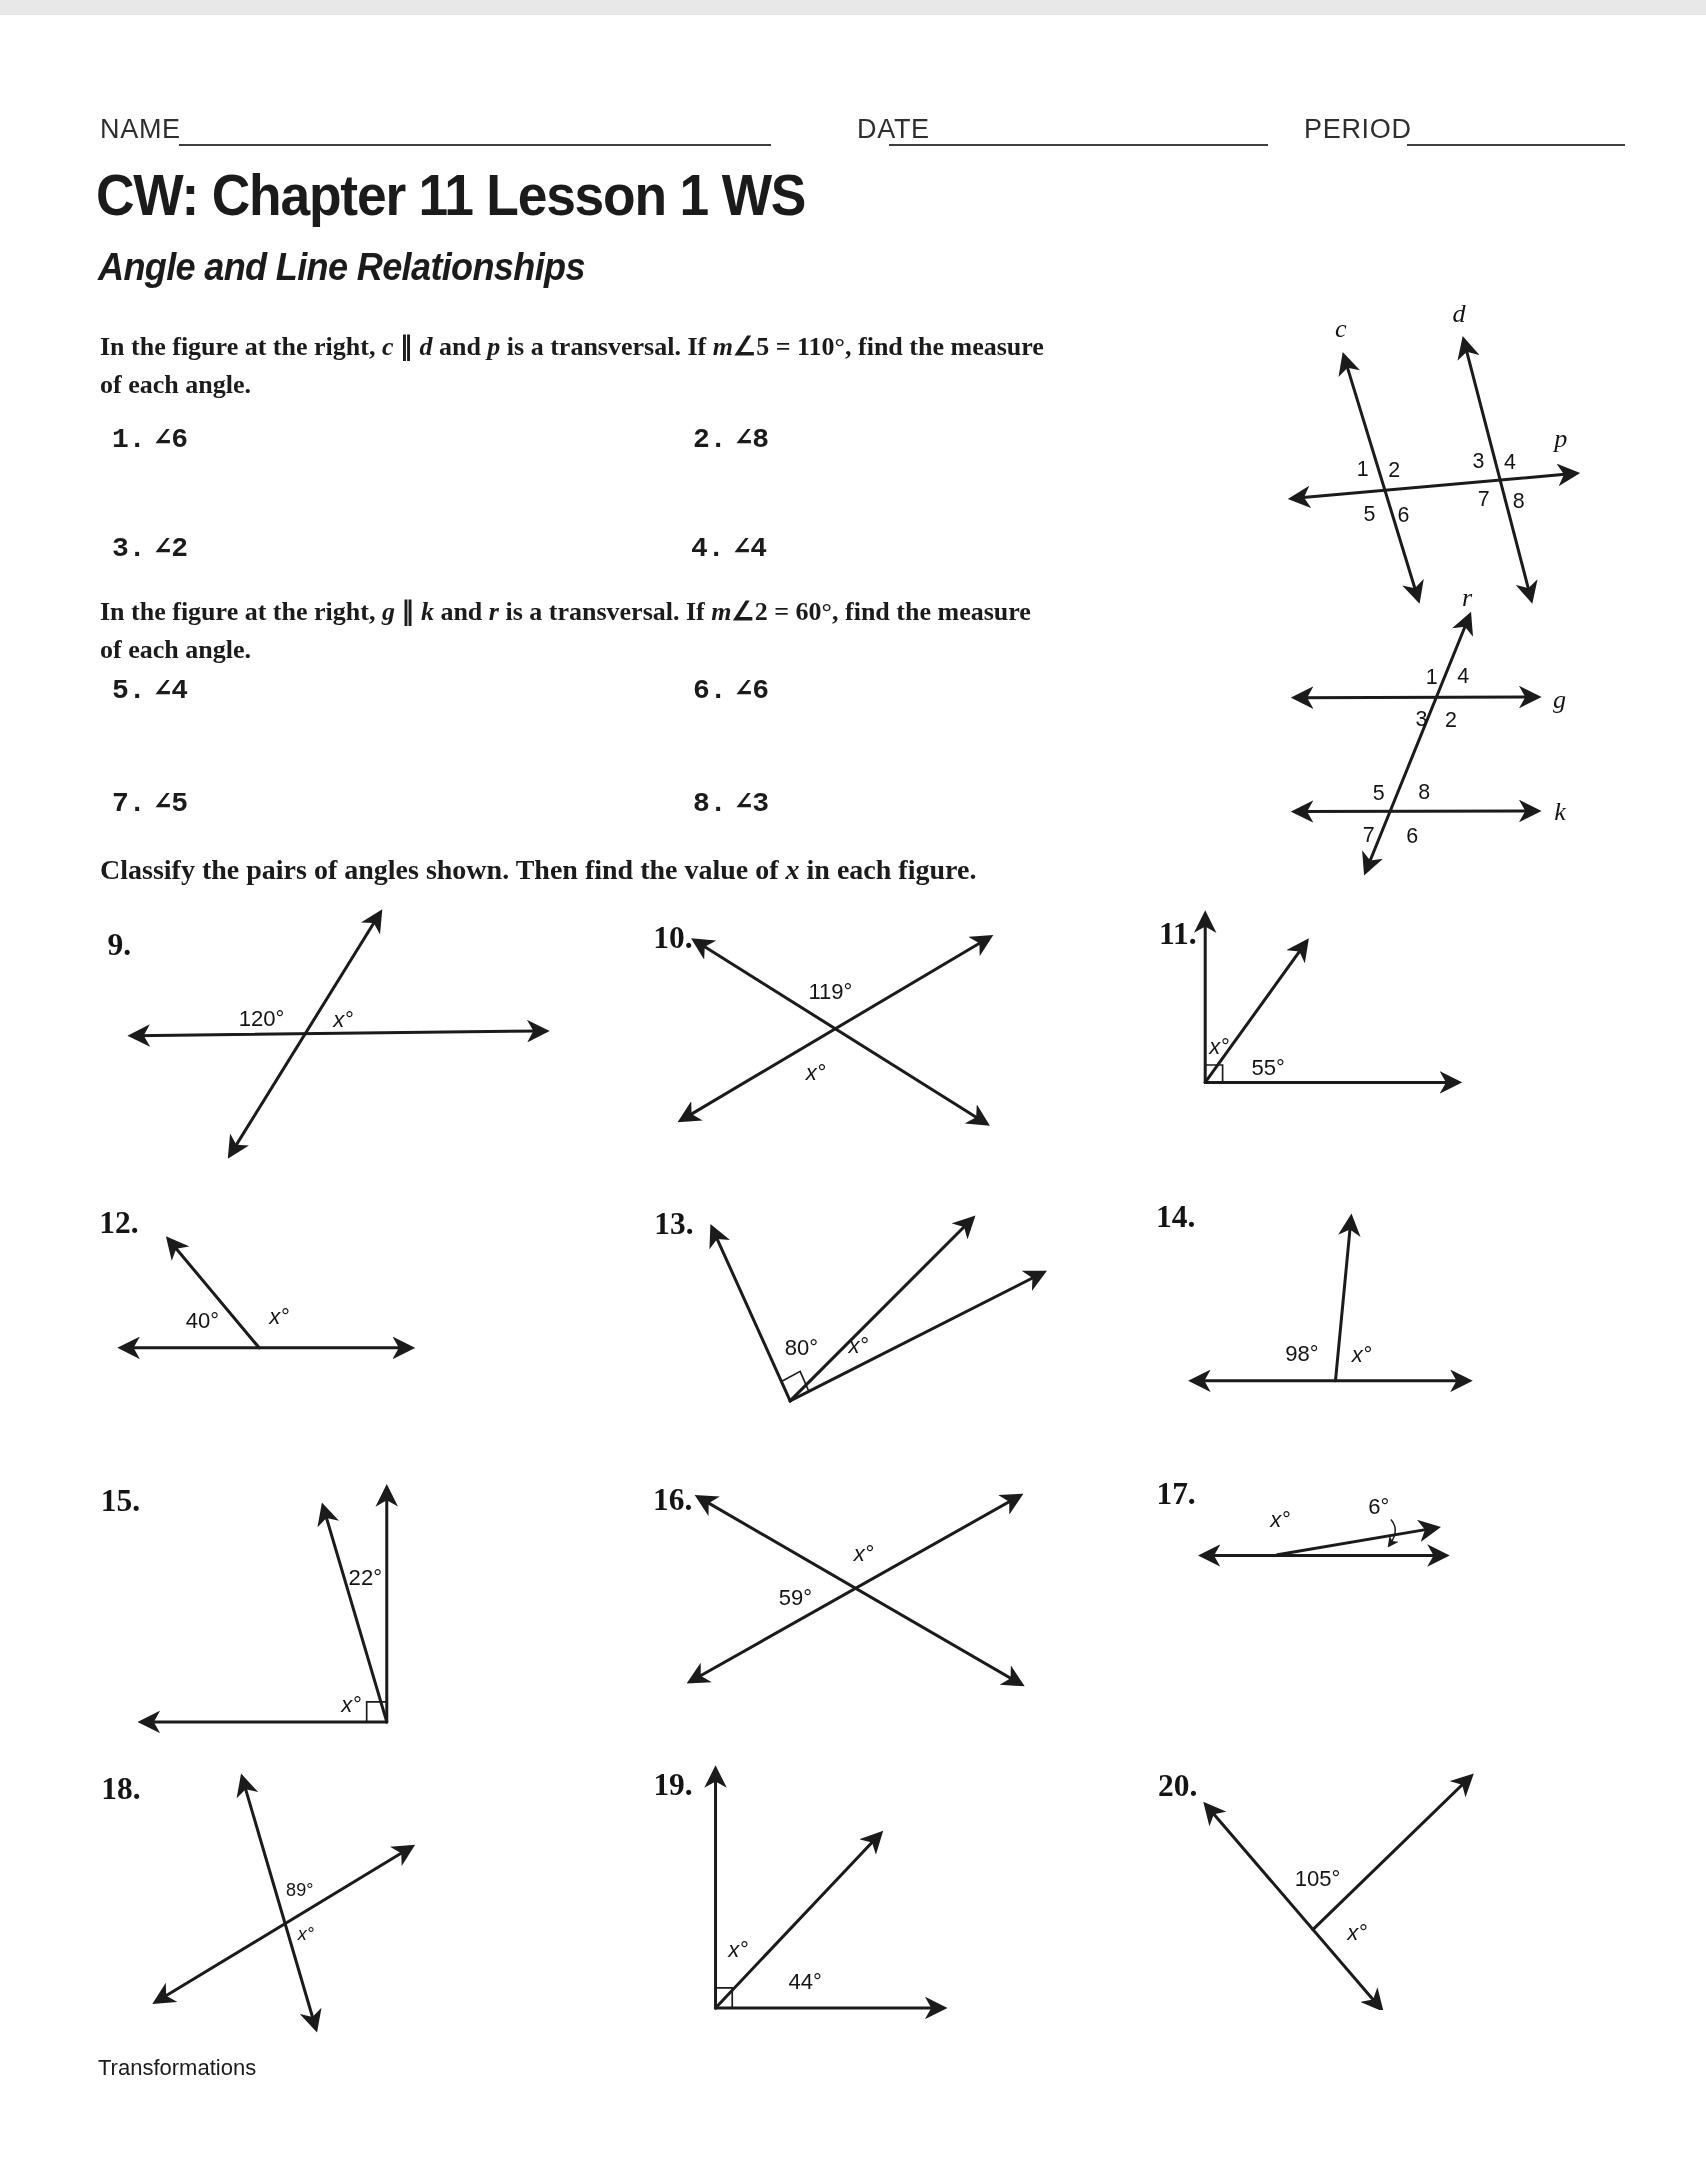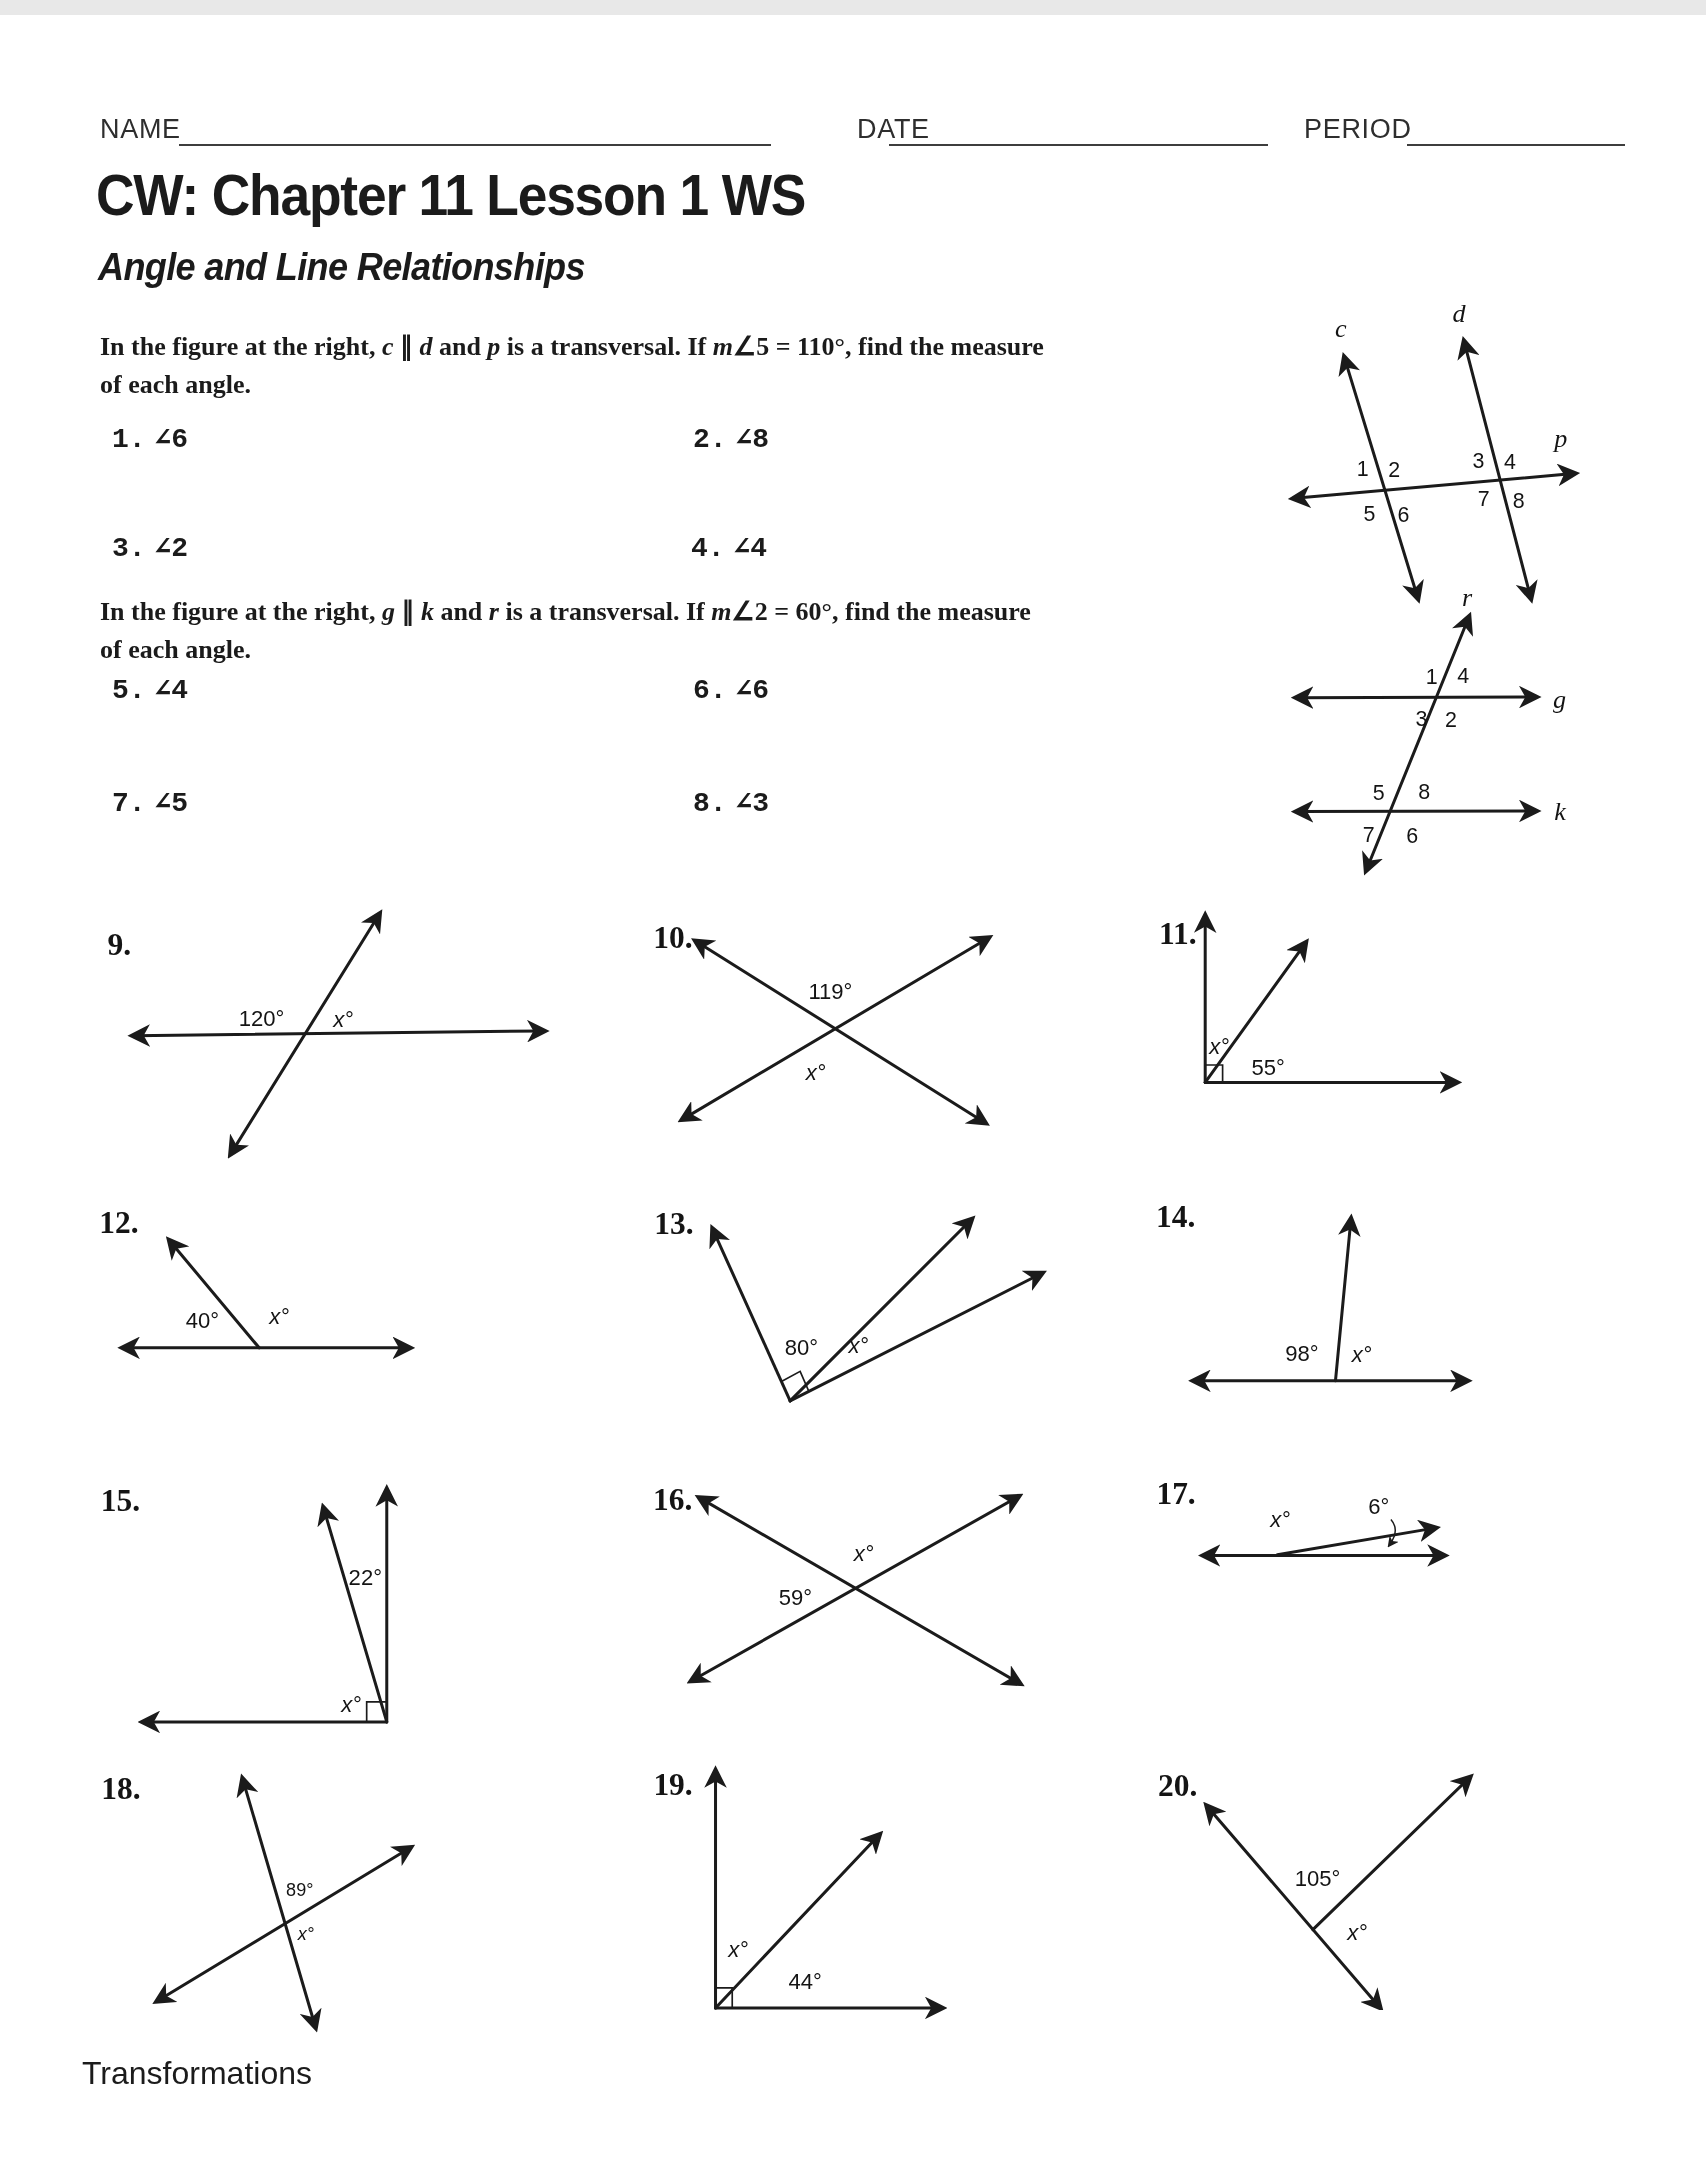--- a/index.html
+++ b/index.html
@@ -25,21 +25,21 @@
   .al{font-size:33px}
   .ax{font-size:33px;font-style:italic}
   .asm{font-size:27px}
   .axsm{font-size:27px;font-style:italic}
   .fn{font-family:"Liberation Serif",serif;font-weight:bold;font-size:47px}
   .ll{font-family:"Liberation Serif",serif;font-style:italic;font-size:39px}
   .anum{font-size:32px}
   .footer1{position:absolute;top:1996px;right:79px;font-size:26px;white-space:nowrap}
   .footer1 .bi{font-weight:bold;font-style:italic}
   .footer1 .b{font-weight:bold}
-  .footer2{position:absolute;left:82px;top:2040px;font-size:32px}
+  .footer2{position:absolute;left:98px;top:2040px;font-size:22px}
 </style>
 </head>
 <body>
 
 <div class="page">
 
   <span class="hdr-label" style="left:100px;top:99px">NAME</span>
   <div class="hdr-line" style="left:179px;width:592px"></div>
   <span class="hdr-label" style="left:857px;top:99px">DATE</span>
   <div class="hdr-line" style="left:889px;width:379px"></div>
@@ -110,20 +110,23 @@
       <text class="anum" x="336" y="167" text-anchor="middle">4</text>
       <text class="anum" x="274" y="231" text-anchor="middle">3</text>
       <text class="anum" x="318" y="233" text-anchor="middle">2</text>
       <text class="anum" x="210" y="342" text-anchor="middle">5</text>
       <text class="anum" x="278" y="340" text-anchor="middle">8</text>
       <text class="anum" x="195" y="404" text-anchor="middle">7</text>
       <text class="anum" x="260" y="406" text-anchor="middle">6</text>
     </svg>
   </div>
 
+  <div class="classify serif" style="font-size:28px">
+    <span>Classify the pairs of angles shown. Then find the value of </span><i>x</i><span> in each figure.</span>
+  </div>
 
   <div class="fig" style="left:94px;top:890px">
     <svg class="fig" width="469" height="268" viewBox="0 0 700 400">
         <defs>
           <marker id="ah2" viewBox="0 0 10 10" refX="7" refY="5" markerWidth="7.5" markerHeight="7.5" orient="auto-start-reverse">
             <path d="M0,0 L10,5 L0,10 L2.8,5 Z" fill="#1b1b1b"></path>
           </marker>
         </defs>
       <text class="fn" x="20" y="75">9.</text>
       <line class="ln" x1="60" y1="195" x2="670" y2="188" marker-end="url(#ah2)" marker-start="url(#ah2)"></line>

